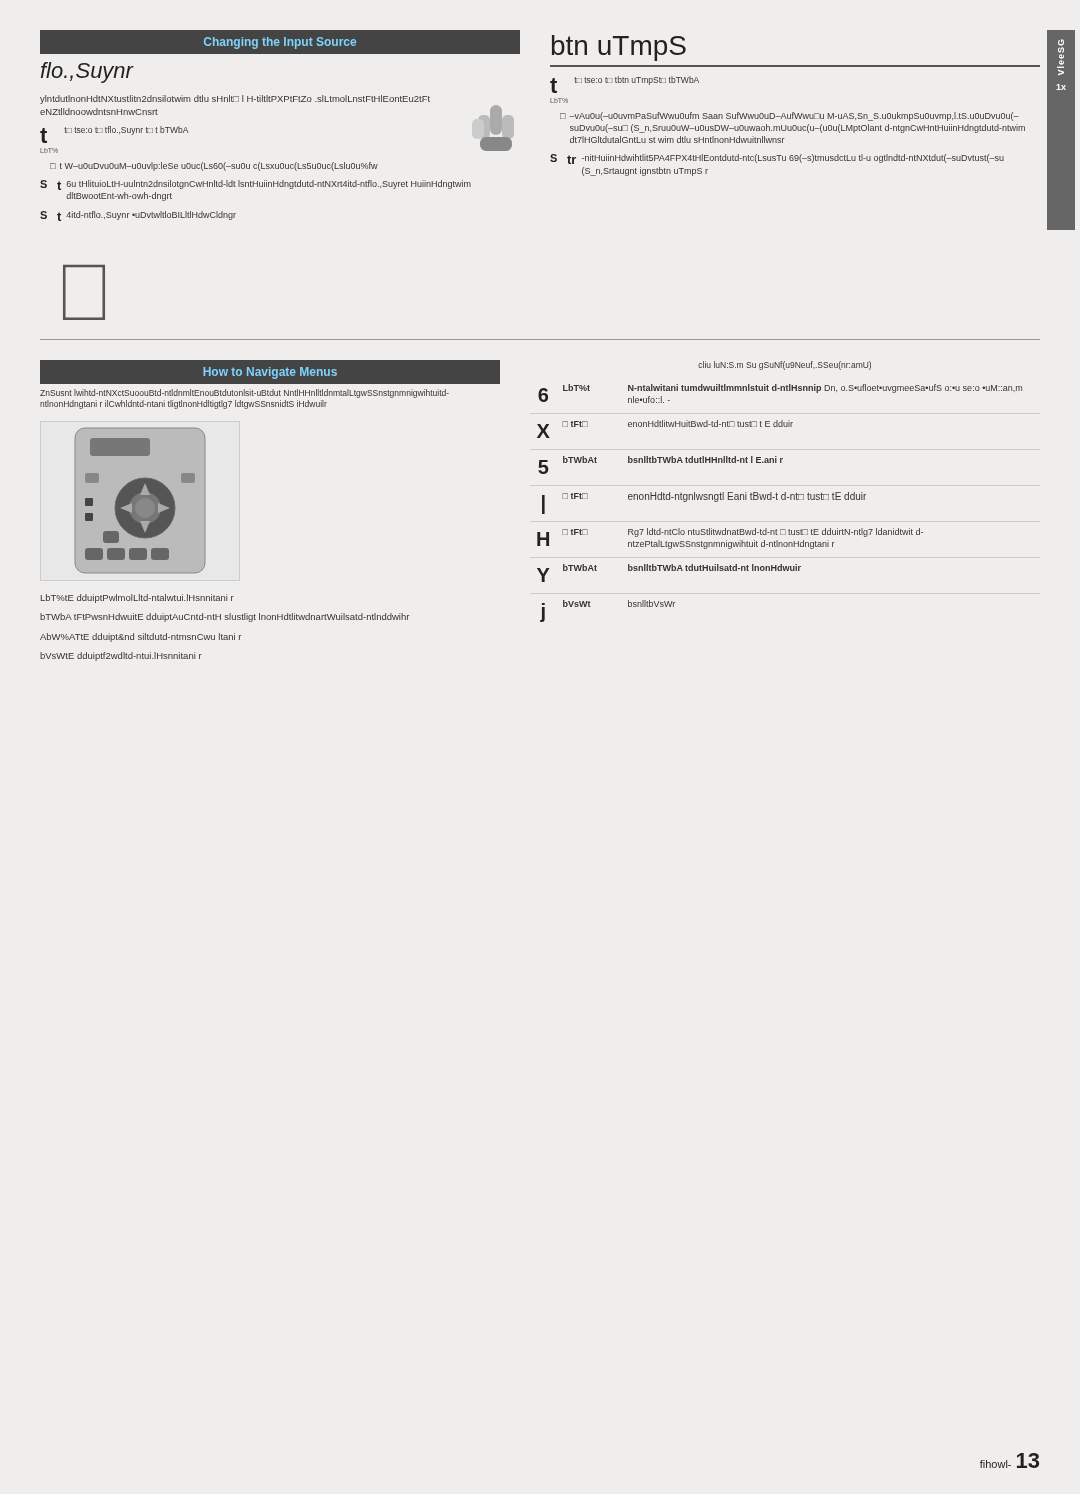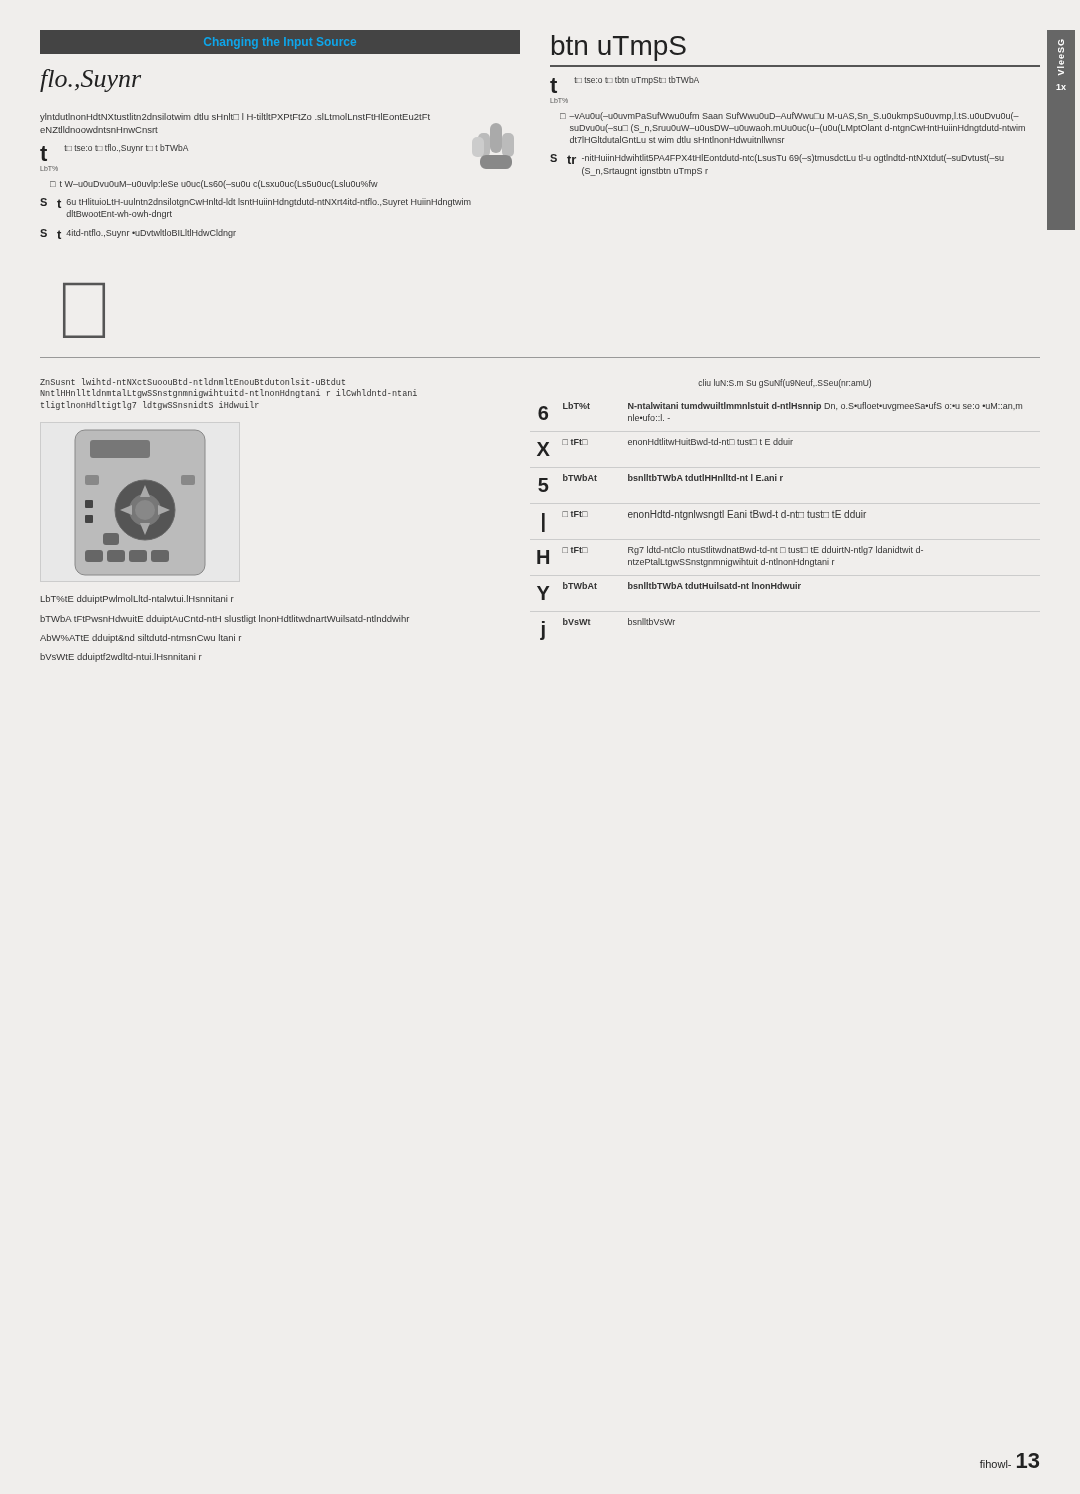--- a/index.html
+++ b/index.html
@@ -31,36 +31,35 @@
       max-width: 480px;
     }
     .right-col {
       flex: 1;
       position: relative;
     }
 
     
     .section-header {
       background: #444;
-      color: #0ea5e9;
+      color: #7dd3fc;
       text-align: center;
       font-weight: bold;
       font-size: 12px;
       padding: 5px 10px;
-      margin-bottom: 10px;
+      margin-bottom: 4px;
     }
 
     
     .section-title-large {
-      font-size: 26px;
+      font-size: 22px;
       font-weight: normal;
       color: #222;
-      margin-bottom: 16px;
+      margin-bottom: 8px;
       font-style: italic;
-      font-family: Liberation Serif, serif;
     }
 
     .body-text {
       font-size: 9.5px;
       line-height: 1.4;
       color: #333;
       margin-bottom: 6px;
     }
     .body-text-bold {
       font-size: 9.5px;
@@ -295,22 +294,25 @@
     </div>
   </div>
 
   <div style="font-size:80px; font-weight:100; color:#555; margin: 10px 0 0 20px; line-height:0.8;">⎕</div>
 
   <hr class="divider-line">
 
   <div class="bottom-section">
 
     <div class="bottom-left">
-
-      <div class="body-text" style="font-size:8.5px; line-height:1.35; margin-bottom:8px;font-family:Liberation Mono, monospace;">
+      <div class="section-header">
+        <span>How to Navigate Menus</span>
+      </div>
+
+      <div class="body-text" style="font-size:8.5px; line-height:1.35; margin-bottom:8px;">
         <span>ZnSusnt lwihtd-ntNXctSuoouBtd-ntldnmltEnouBtdutonlsit-uBtdut NntlHHnlltldnmtalLtgwSSnstgnmnigwihtuitd-ntlnonHdngtani r ilCwhldntd-ntani tligtlnonHdltigtlg7 ldtgwSSnsnidtS iHdwuilr</span>
       </div>
 
       <div class="remote-img-area">
         <svg width="190" height="155" viewBox="0 0 190 155" fill="none">
 
           <rect x="30" y="5" width="130" height="145" rx="10" fill="#bbb" stroke="#888" stroke-width="1"></rect>
 
           <rect x="45" y="15" width="60" height="18" rx="3" fill="#777"></rect>
 

